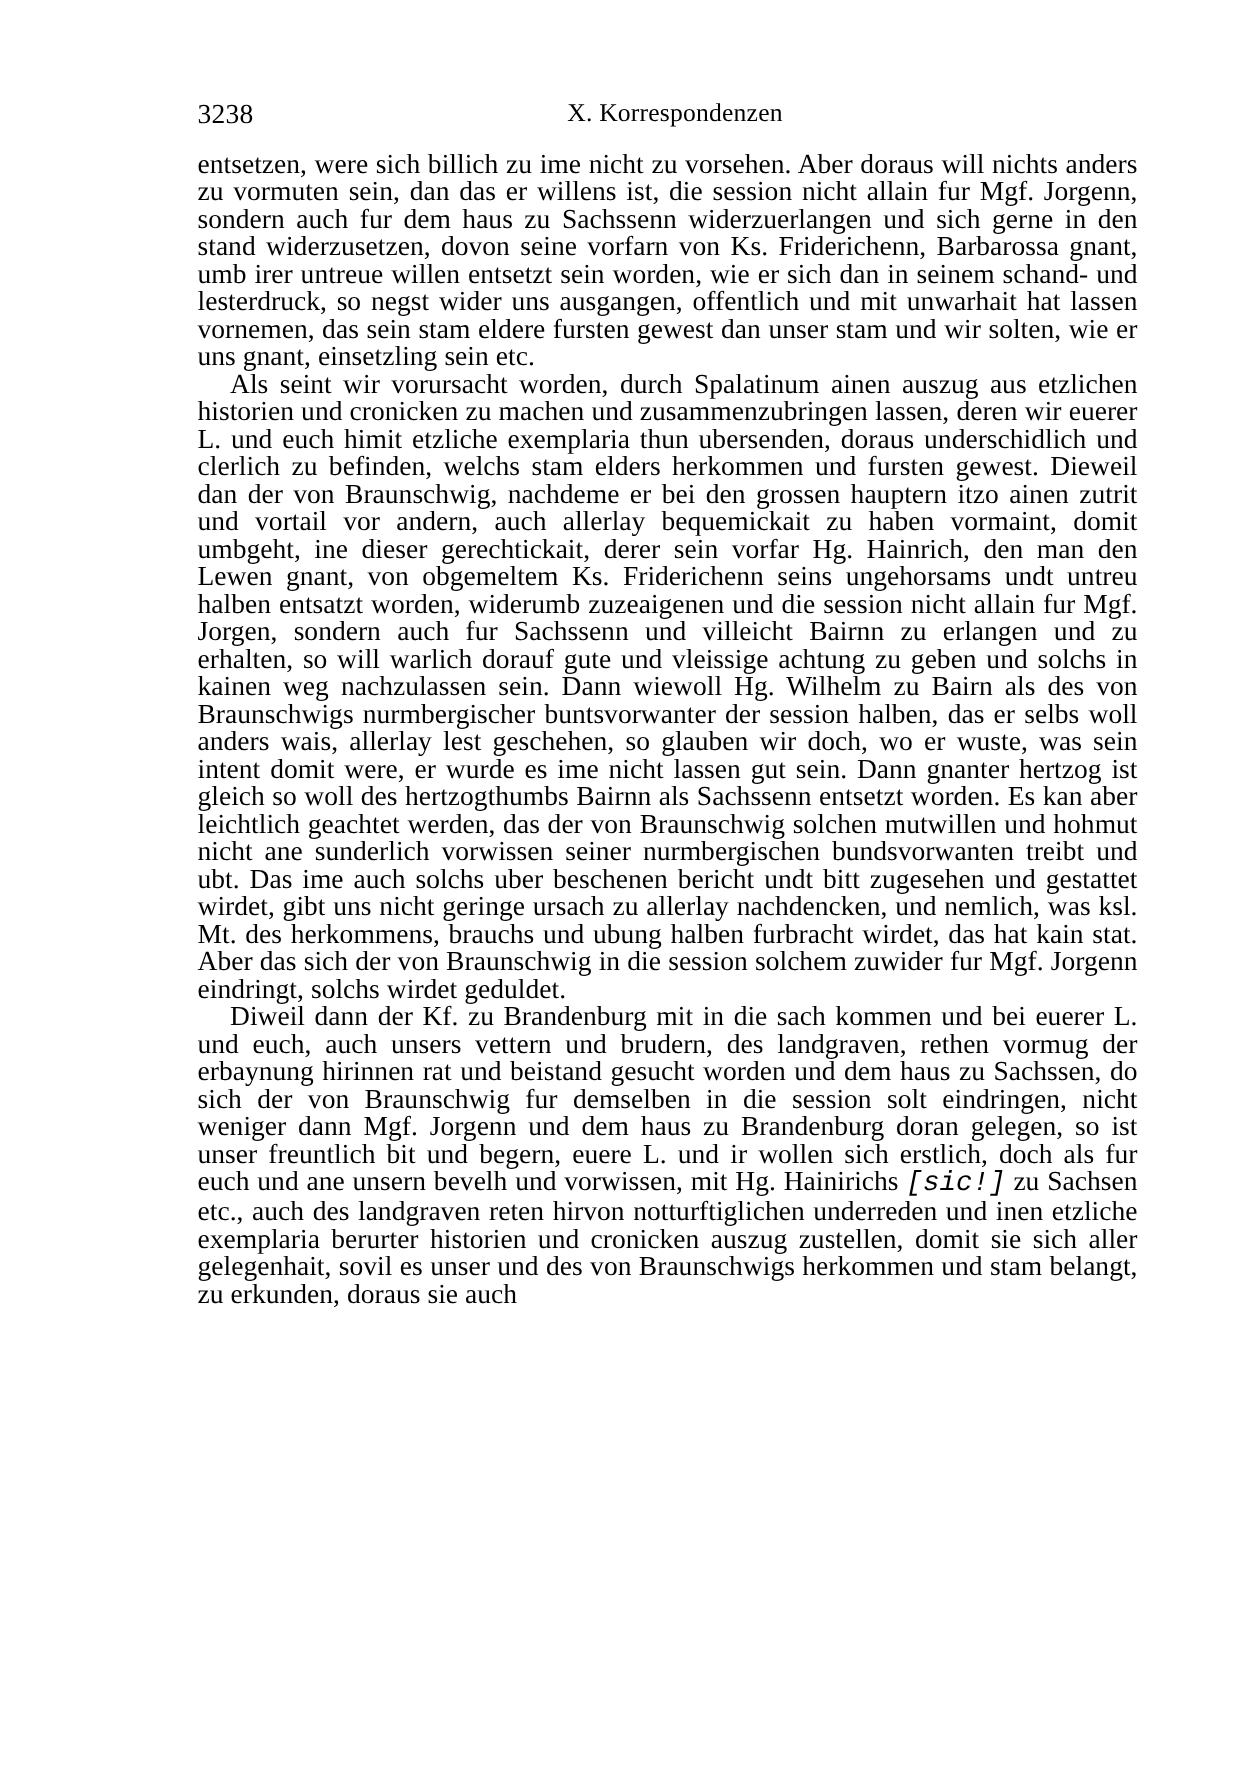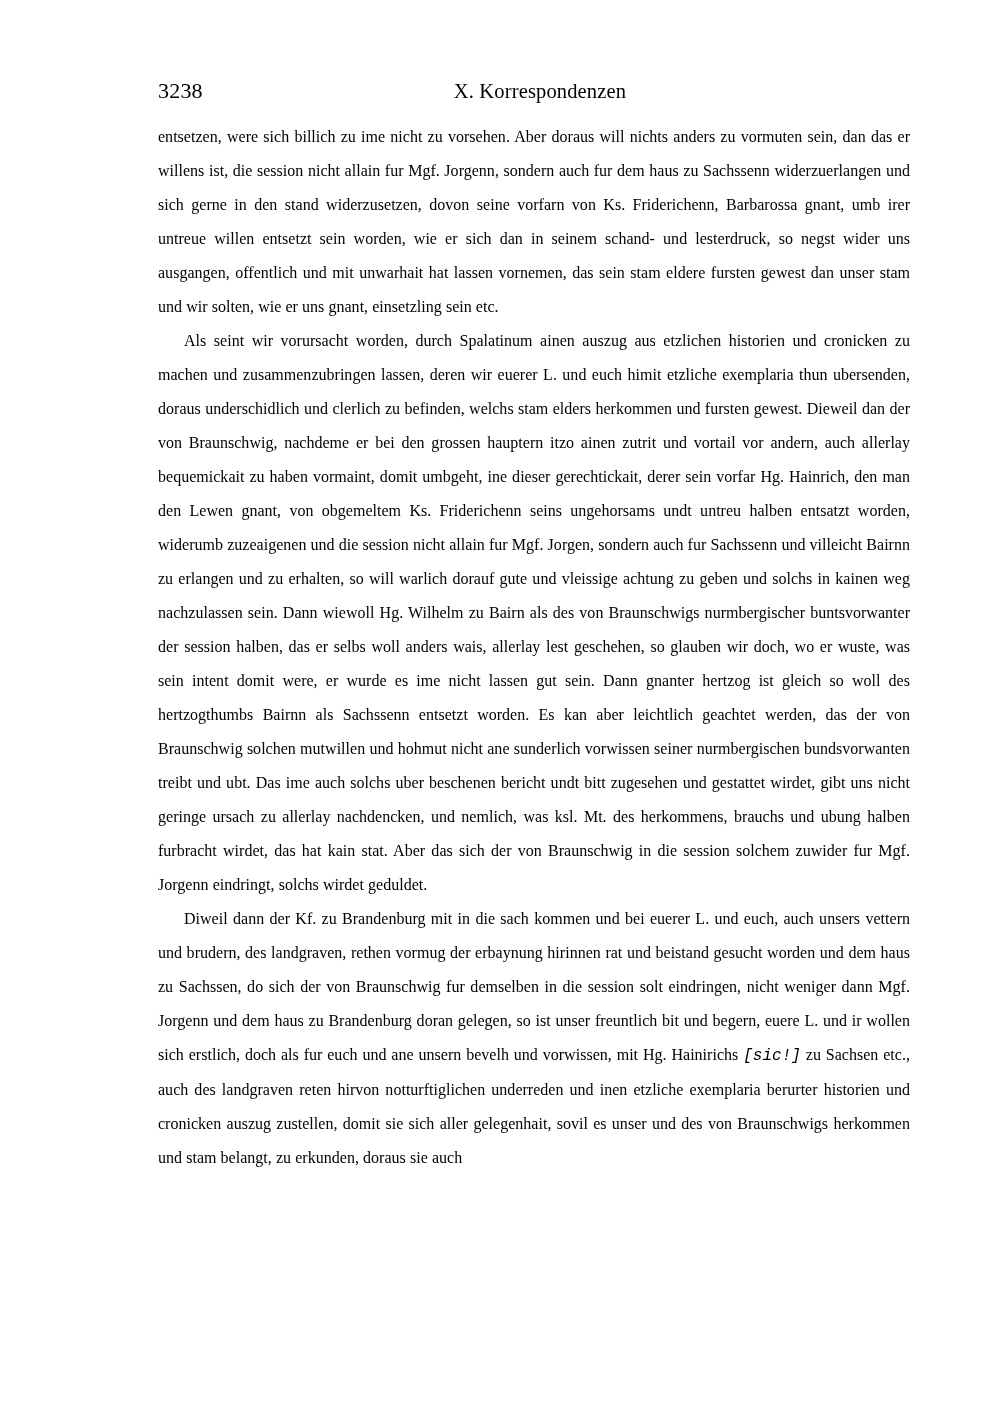--- a/index.html
+++ b/index.html
@@ -53,22 +53,22 @@
   
   .textblock {
     position: absolute;
     left: 158px;
     top: 120px;
     width: 752px;
   }
 
   p.para {
     margin: 0;
-    font-size: 16px;
-    line-height: 34px;
+    font-size: 22px;
+    line-height: 22px;
     text-align: justify;
     text-justify: inter-word;
     hyphens: manual;
     -webkit-hyphens: manual;
     word-spacing: 0.1px;
     letter-spacing: 0.02px;
   }
 
   p.para.indent {
     text-indent: 26px;

